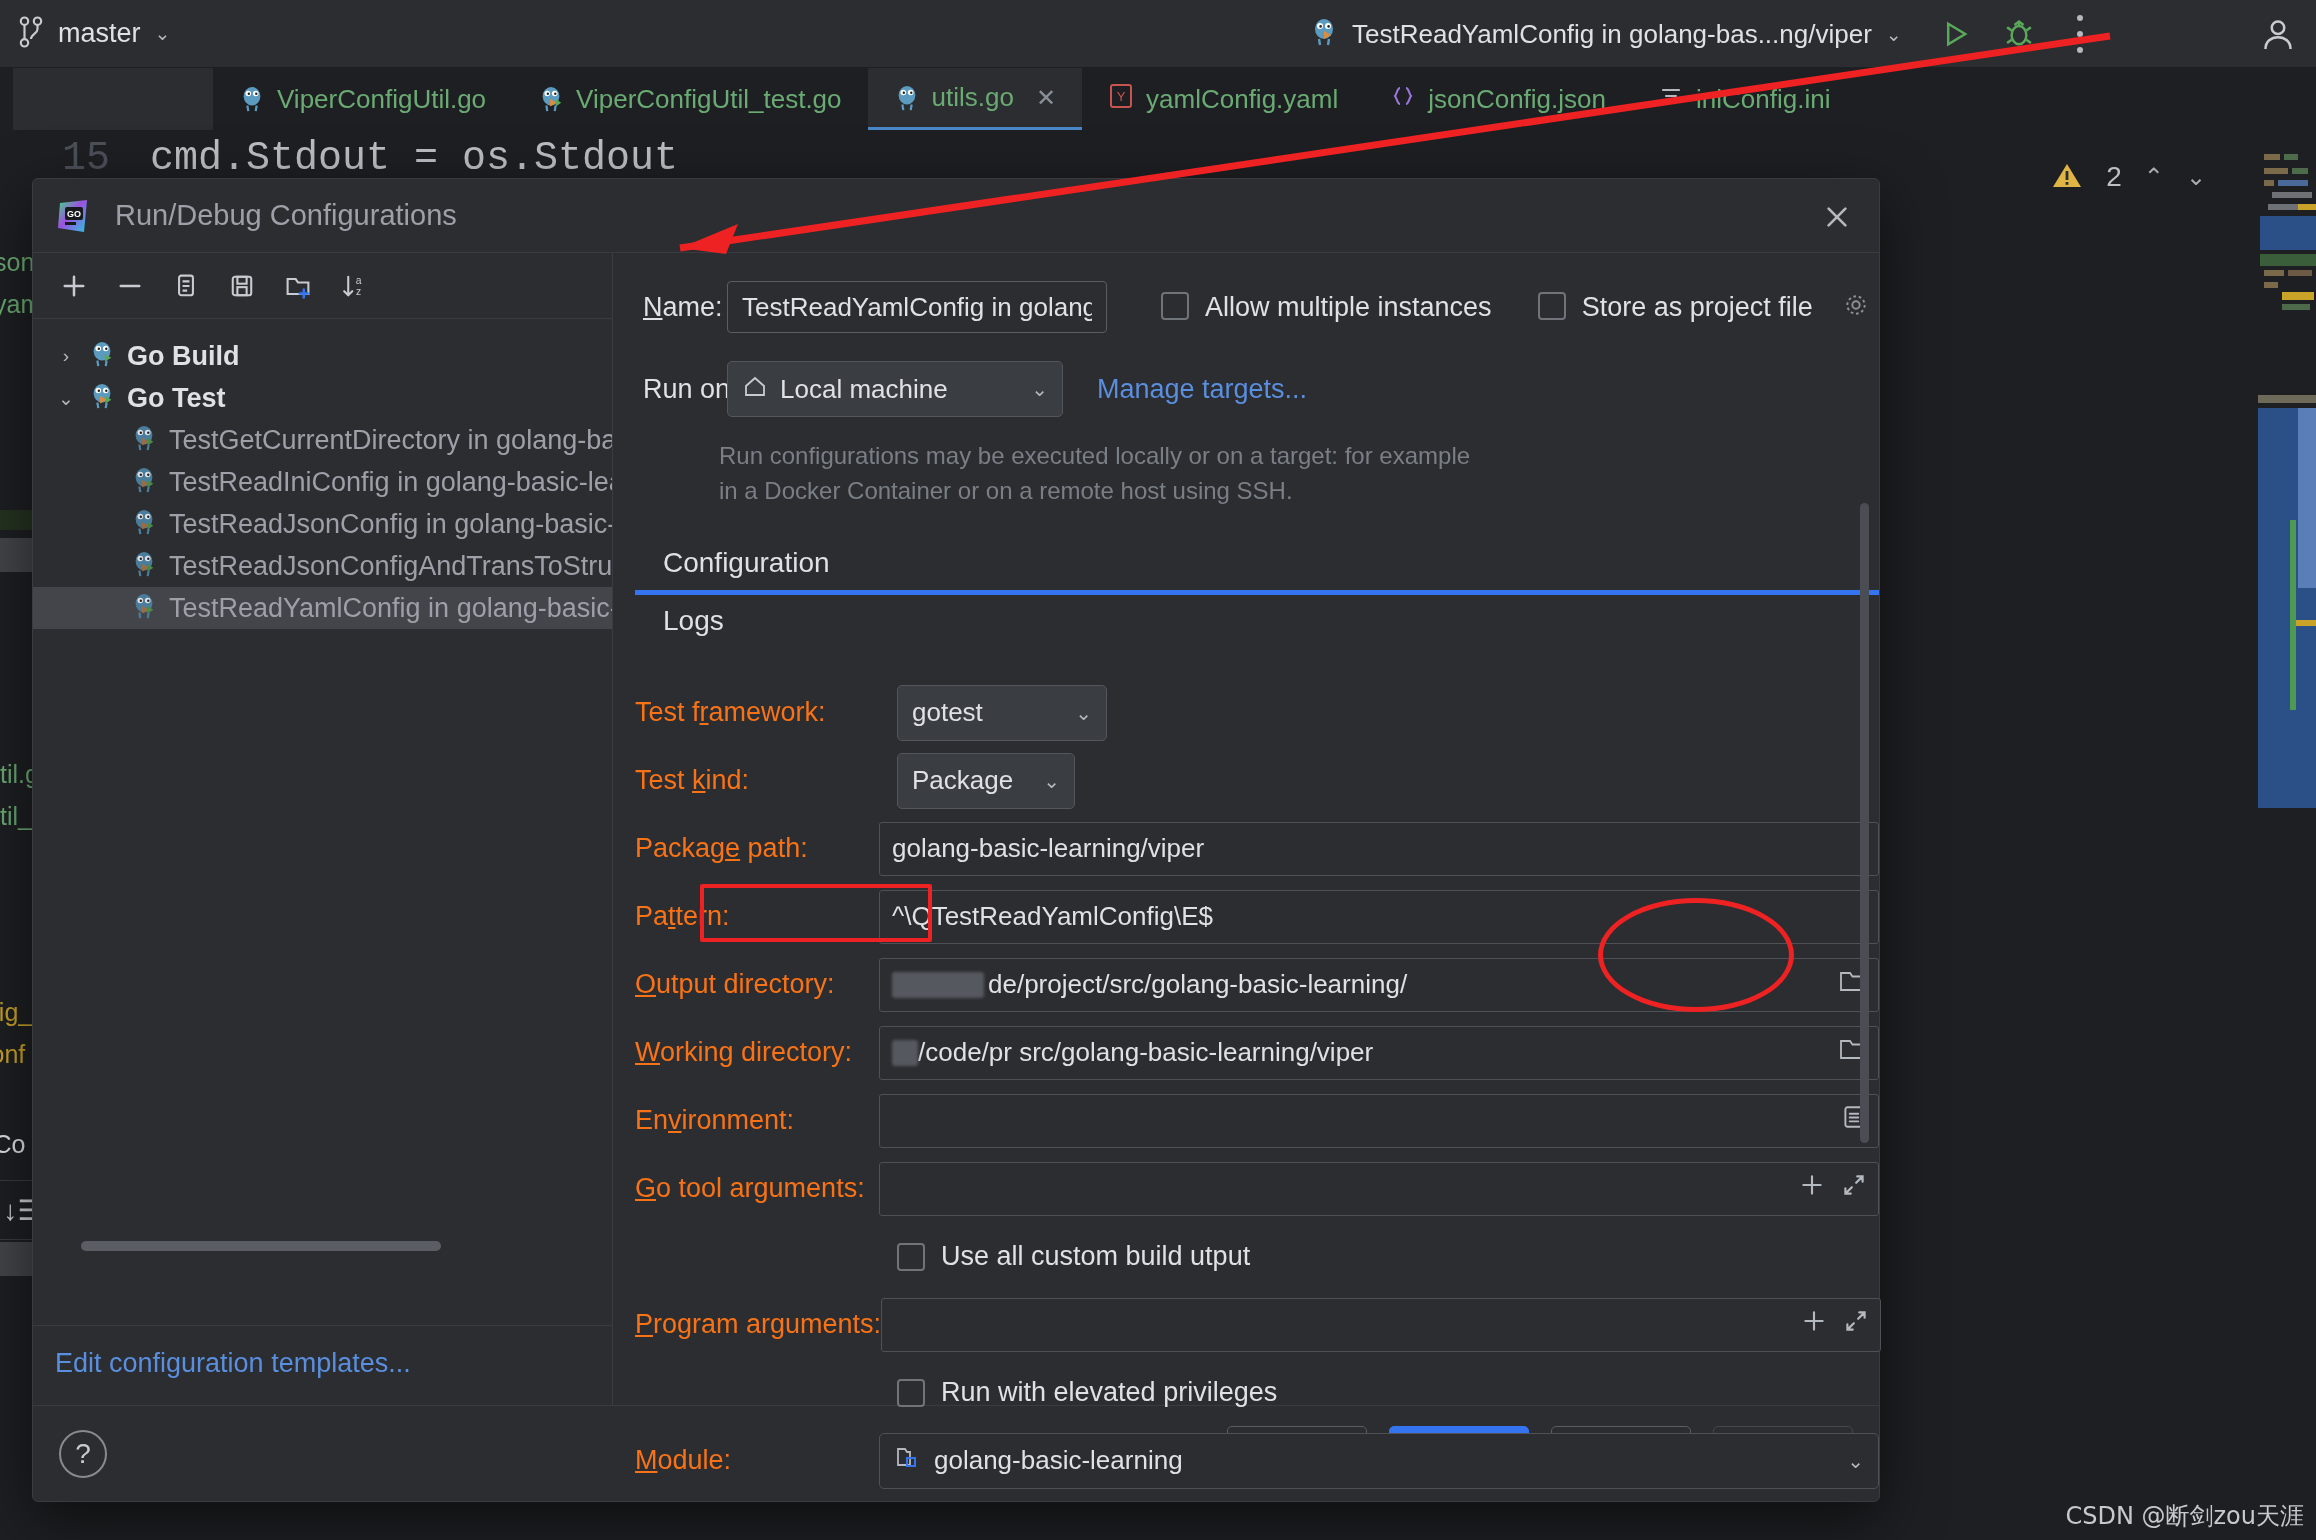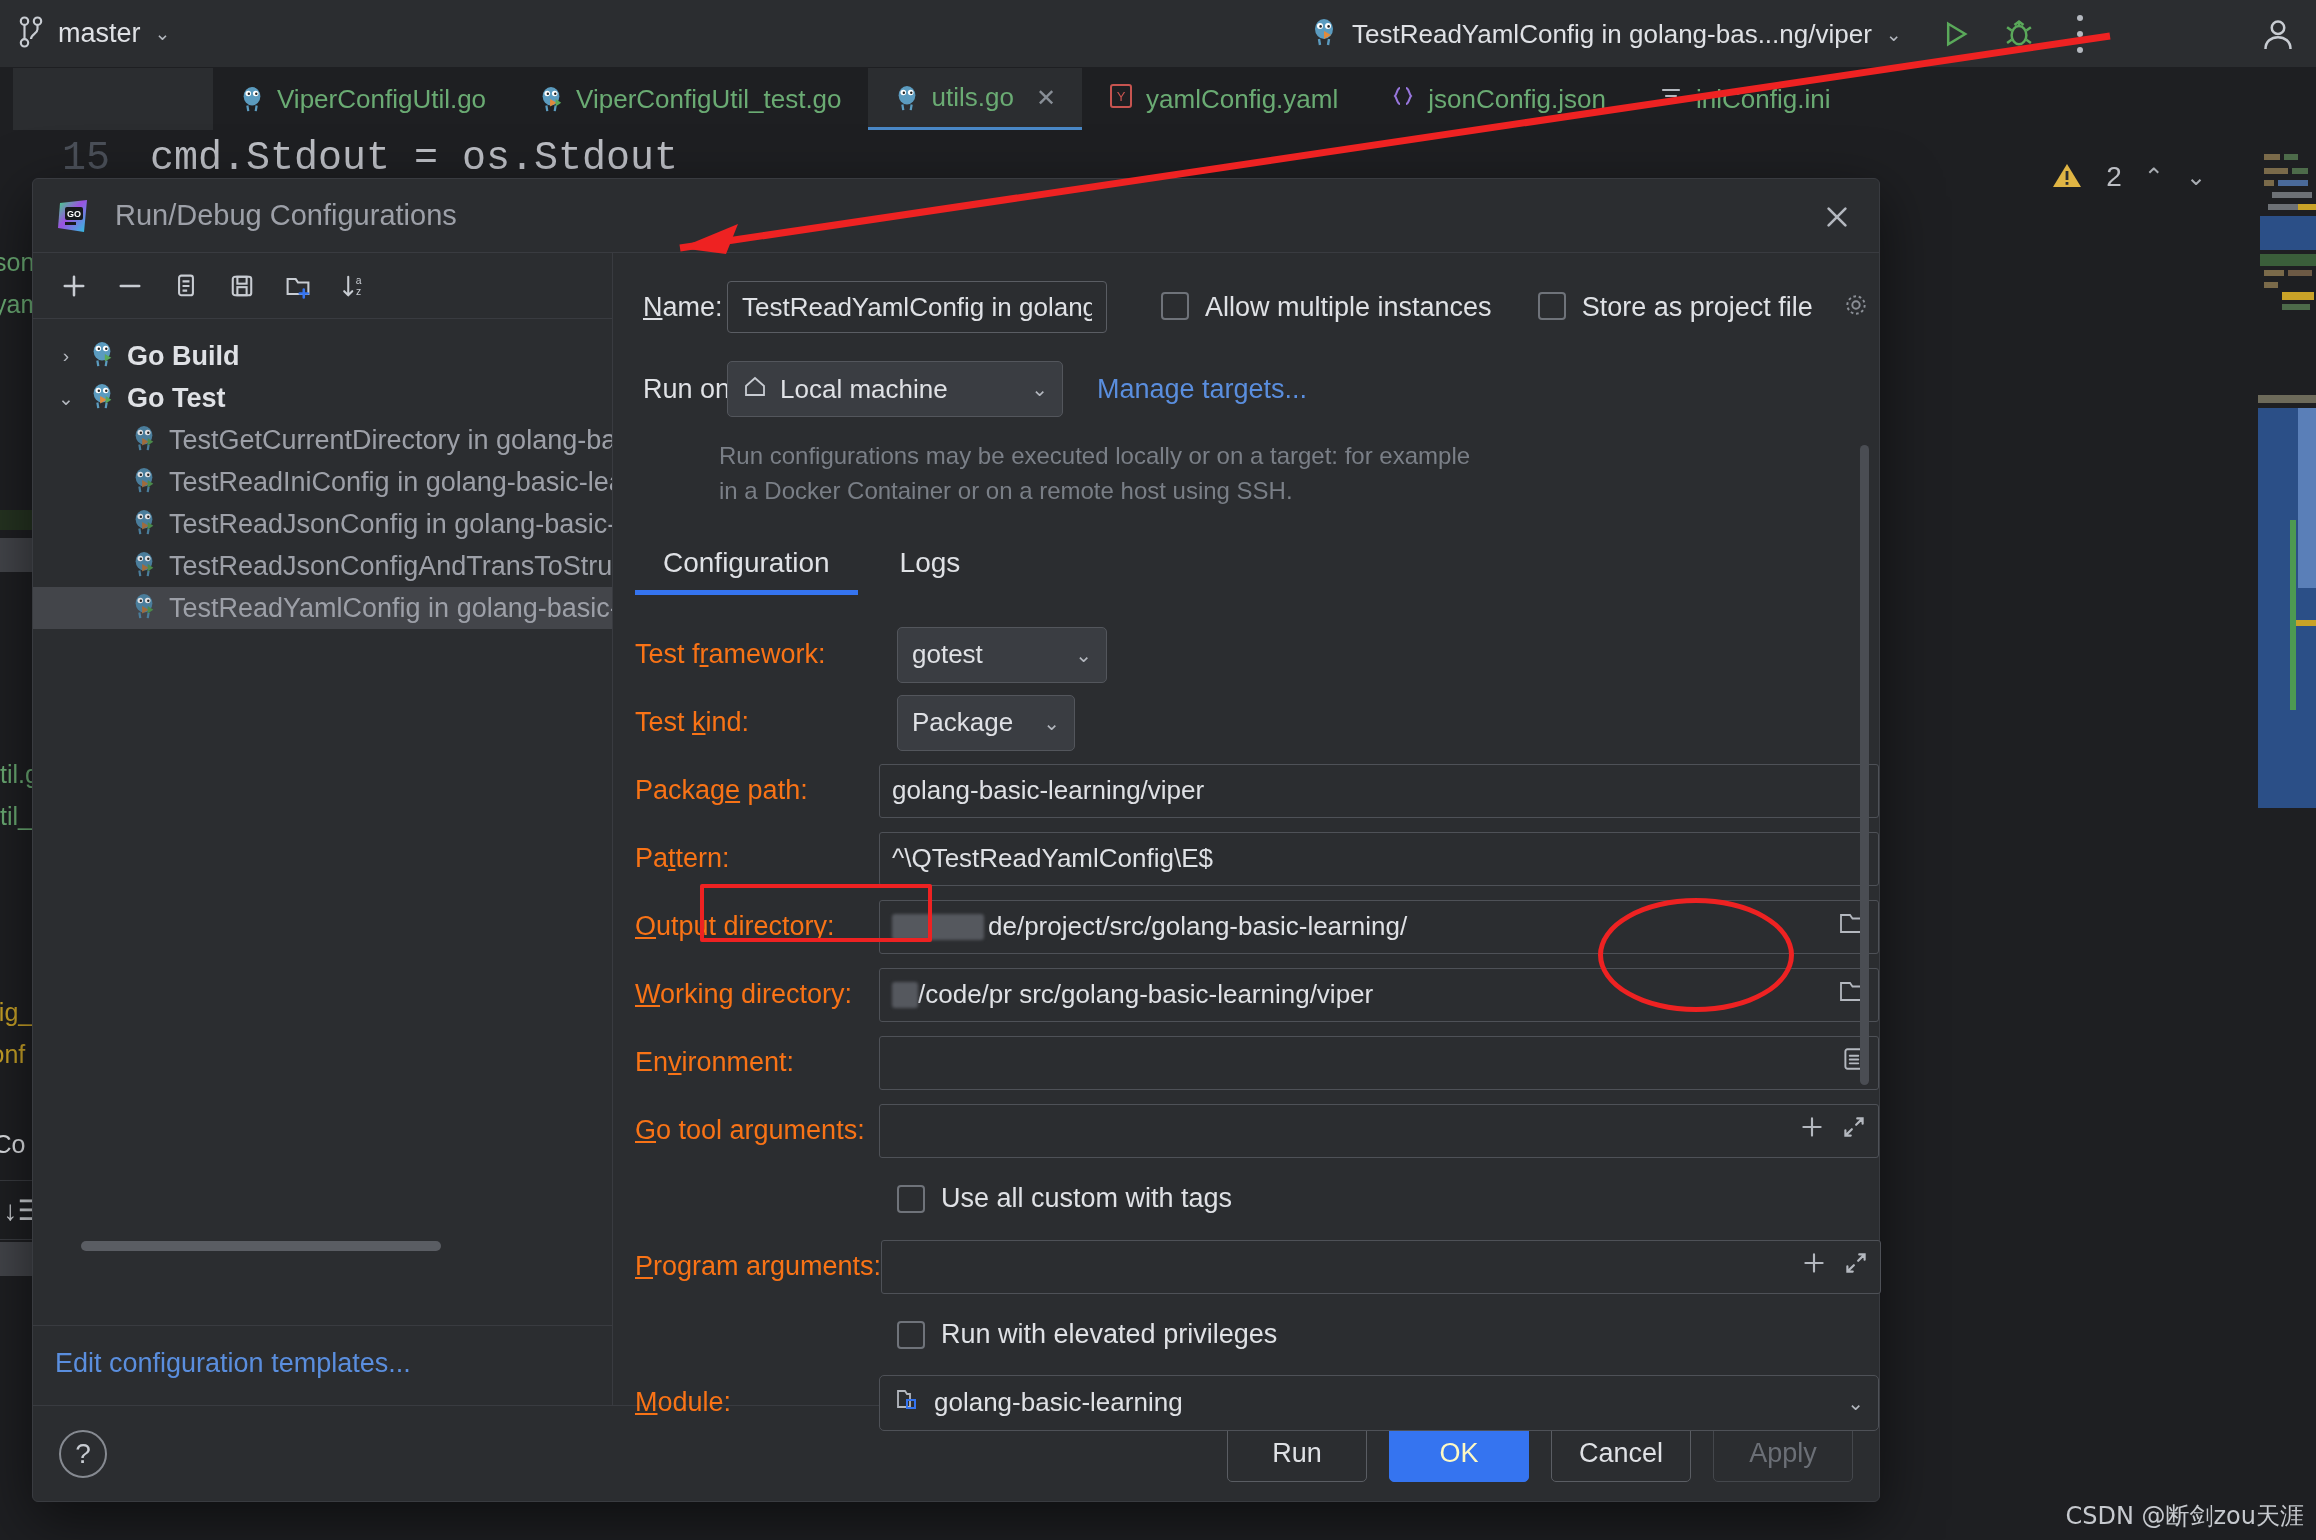--- a/index.html
+++ b/index.html
@@ -134,21 +134,21 @@
   .runon-lbl { width:84px; }
   .combo {
     background:#3a3d42; border:1px solid #53565c; border-radius:5px;
     height:56px; display:flex; align-items:center; padding:0 14px;
     color:#dfe1e5; font-size:26px; gap:12px;
   }
   .combo .cchev { margin-left:auto; color:#b4b8bf; font-size:20px; }
   .link { color:#5a8ede; font-size:27px; }
   .helptext { color:#7a7f87; font-size:24px; line-height:1.45; margin:22px 0 0 76px; max-width:760px; }
 
-  .tabs-row { display:flex; gap:14px; margin:28px 0 0 22px; }
+  .tabs-row { display:flex; gap:0; margin:28px 0 0 22px;flex-direction:column; }
   .tabitem { color:#dfe1e5; font-size:28px; padding:10px 28px 16px 28px; position:relative; }
   .tabitem.active::after {
     content:""; position:absolute; left:0; right:0; bottom:0; height:5px; background:#3574f0;
   }
   .tabs-sep { height:1px; background:#393b40; margin-left:22px; }
 
   .form { padding:26px 0 0 22px; position:relative; }
   .frow { display:flex; align-items:center; height:68px; }
   .flbl { width:262px; color:#f97316; font-size:27px; white-space:nowrap; }
   .fctl { flex:1; display:flex; align-items:center; }
@@ -755,21 +755,21 @@
                 </span>
               </div>
             </div>
           </div>
 
           <div class="frow">
             <span class="flbl"></span>
             <div class="fctl">
               <span class="cbline">
                 <span class="cb"></span>
-                <span>Use all custom with tags</span>
+                <span>Use all custom build utput</span>
               </span>
             </div>
           </div>
 
           <div class="frow">
             <span class="flbl"><u>P</u>rogram arguments:</span>
             <div class="fctl">
               <div class="fi full">
                 <span></span>
                 <span class="trail">

